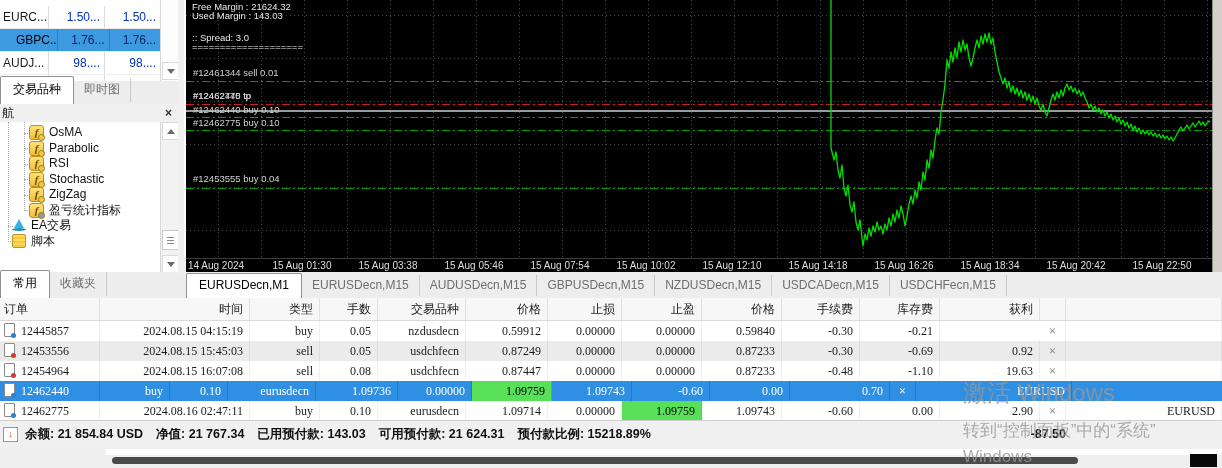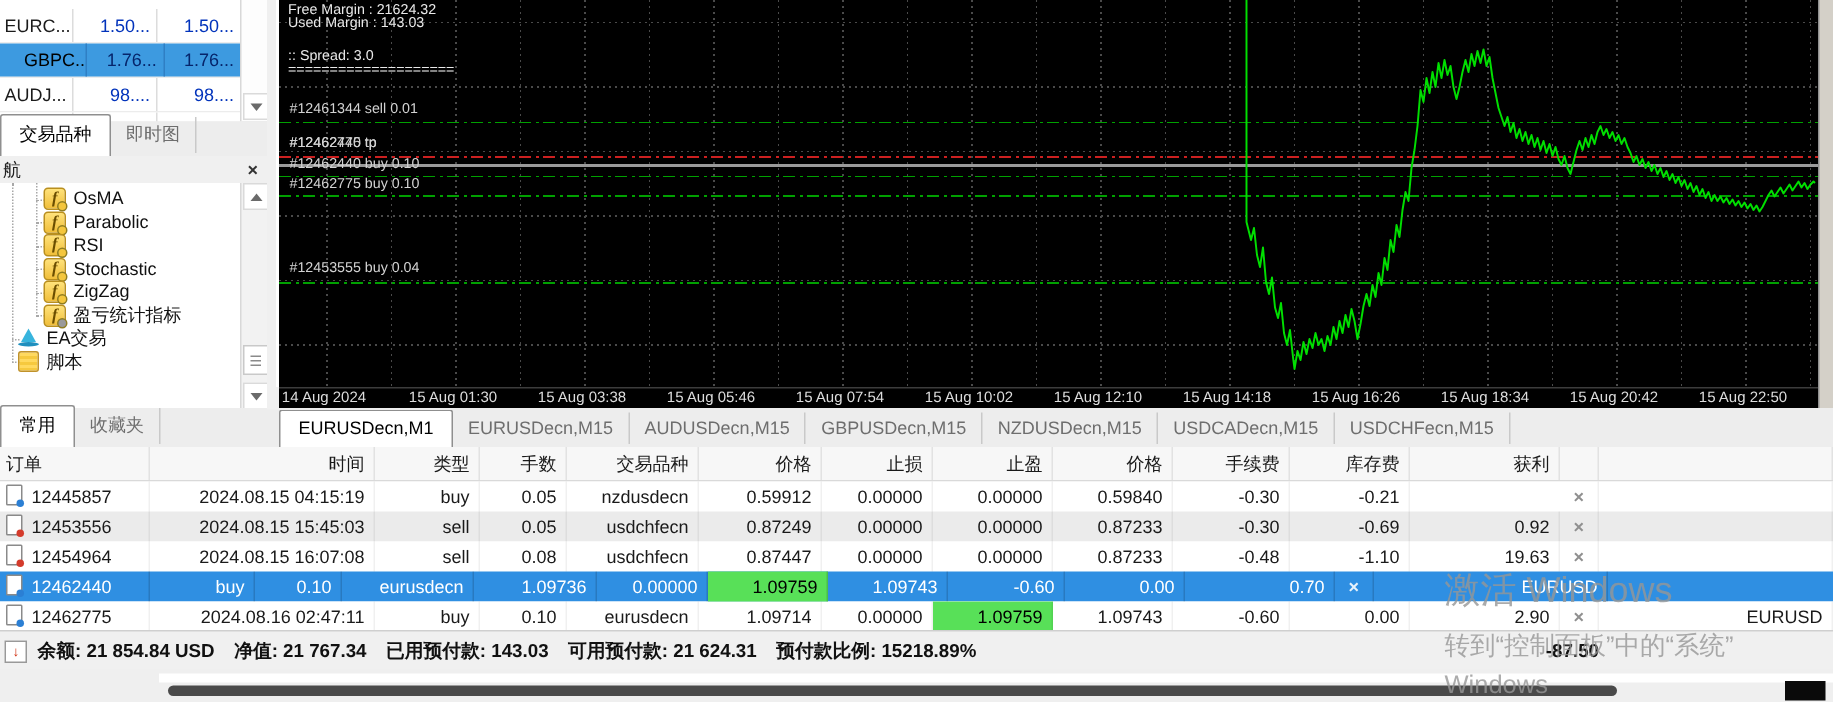--- a/index.html
+++ b/index.html
@@ -60,21 +60,21 @@
   #chart svg{position:absolute;left:0;top:0;}
   #margin-info{position:absolute;left:6px;top:-8px;color:#e9e9e9;font-size:9.5px;line-height:9.5px;}
   #margin-info div{height:9.5px;white-space:pre;}
   #margin-info .gap{height:12px;}
   .olabel{position:absolute;color:#d2d2d2;font-size:9.5px;line-height:10px;white-space:nowrap;}
   #price-strip{position:absolute;left:1212px;top:0;width:10px;height:273px;background:#d4d0c8;border-left:1px solid #8f8f8f;}
   #time-axis{position:absolute;left:186px;top:258px;width:1026px;height:14px;background:#000;border-top:1px solid #3c3c3c;}
   .axis-label{position:absolute;top:1px;color:#dddddd;font-size:10px;white-space:nowrap;transform:translateX(-50%);}
   
   #orders{position:absolute;left:0;top:298px;width:1222px;background:#fff;}
-  .o-row{display:flex;height:20px;line-height:20px;background:#fff;}
+  .o-row{display:flex;height:20px;line-height:20px;background:#fff;font-family:Liberation Serif, serif;}
   .o-row.alt{background:#ebebeb;}
   .o-row.sel{background:#2f8fe2;color:#fff;}
   .o-cell{padding:0 6px 0 4px;white-space:nowrap;overflow:hidden;border-right:1px solid rgba(0,0,0,0.06);box-sizing:border-box;}
   .o-right{text-align:right;}
   .o-center{text-align:center;padding:0;}
   #orders-header .o-row{height:22px;line-height:22px;background:#f7f7f7;color:#1a1a1a;border-bottom:1px solid #d9d9d9;}
   #orders-header .o-cell{border-right:1px solid #e2e2e2;}
   .o-row.sel .o-cell{border-right-color:rgba(0,0,0,0.15);}
   .tp-green{background:#58e058 !important;color:#000 !important;}
   .doc-icon{position:relative;display:inline-block;width:9px;height:12px;background:#fff;border:1px solid #8a8a8a;border-radius:1px;vertical-align:-2px;margin-right:6px;}

